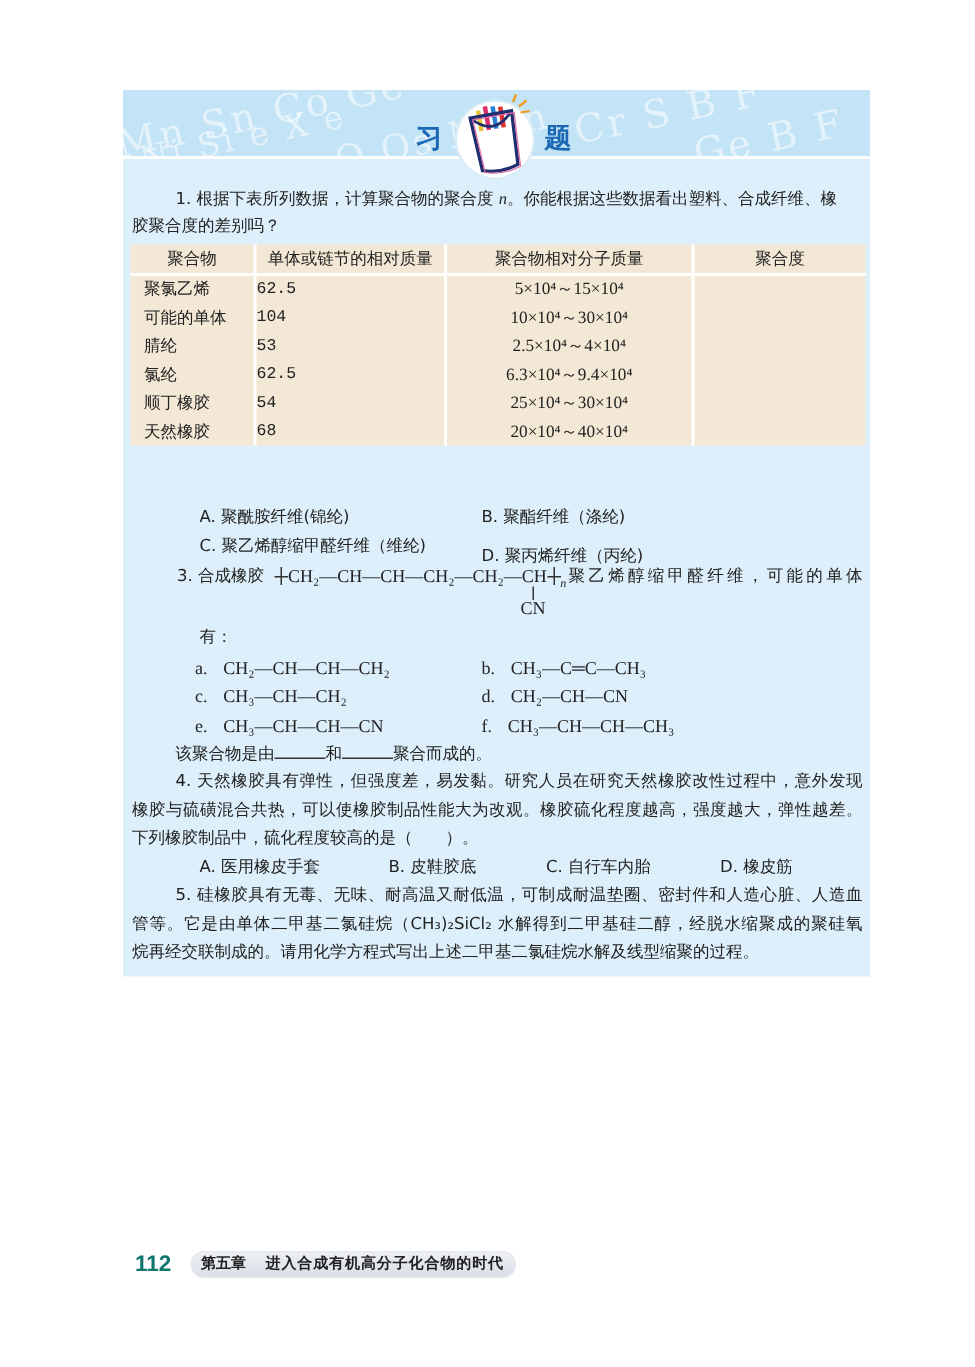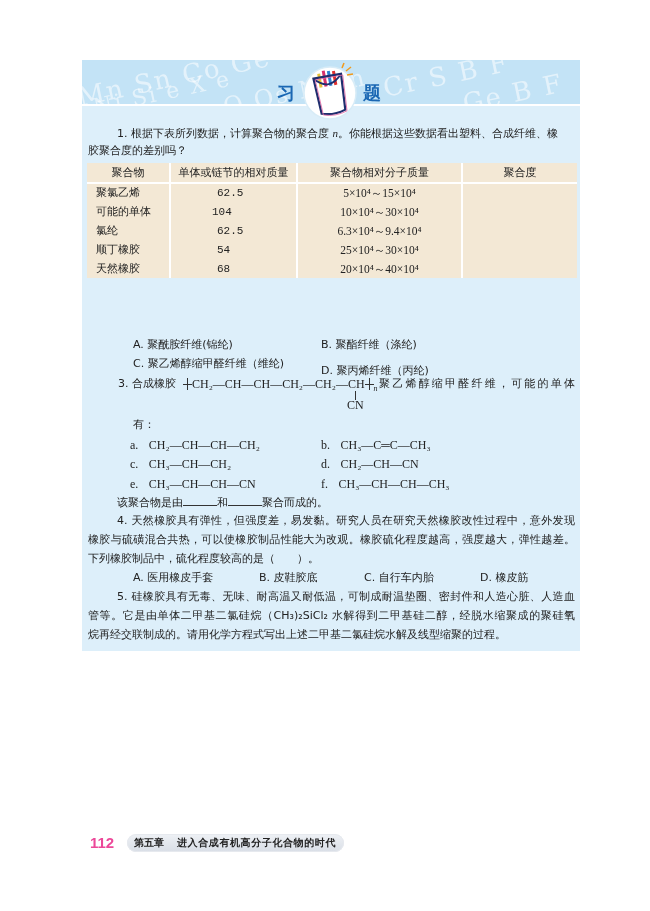--- a/index.html
+++ b/index.html
@@ -19,34 +19,34 @@
   .serif { font-family: "Liberation Serif", "DejaVu Serif", serif; font-size: 12px; }
   .it { font-style: italic; font-family: "Liberation Serif", serif; }
   .blank { display: inline-block; border-bottom: 1px solid #333; height: 11px; vertical-align: baseline; }
 
   table.data { position: absolute; left: 87px; top: 163px; width: 490px; border-collapse: collapse; background: #f3e8d5; }
   table.data th, table.data td { border-right: 2px solid #ffffff; height: 19px; font-weight: normal; font-size: 11px; line-height: 14px; }
   table.data th:last-child, table.data td:last-child { border-right: none; }
   table.data thead tr { border-bottom: 2px solid #ffffff; }
   table.data th { text-align: center; height: 20px; }
   .c1 { width: 83px; padding-left: 9px; text-align: left; }
-  .c2 { width: 127px; padding-left: 46px; text-align: left; font-family: "Liberation Mono", "DejaVu Sans Mono", monospace; font-size: 11px !important; }
+  .c2 { width: 127px; text-align: left; font-family: "Liberation Mono", "DejaVu Sans Mono", monospace; font-size: 11px !important; }
   .c3 { width: 165px; text-align: center; font-family: "Liberation Serif", serif; font-size: 11.5px !important; }
   .c4 { width: 115px; }
 
   .pbr-l { display: inline-block; position: relative; width: 9px; height: 12px; vertical-align: -2px; }
   .pbr-l::before { content: ""; position: absolute; left: 4px; top: 0; height: 12px; border-left: 1px solid #333; }
   .pbr-l::after { content: ""; position: absolute; left: 0; top: 6px; width: 9px; border-top: 1px solid #333; }
   .pbr-r { display: inline-block; position: relative; width: 9px; height: 12px; vertical-align: -2px; }
   .pbr-r::before { content: ""; position: absolute; left: 4px; top: 0; height: 12px; border-left: 1px solid #333; }
   .pbr-r::after { content: ""; position: absolute; left: 0; top: 6px; width: 9px; border-top: 1px solid #333; }
   .sub-n { font-size: 8px; font-style: italic; vertical-align: -3px; }
   .vbond { position: absolute; left: 355px; top: 391px; height: 9px; border-left: 1px solid #333; }
 
-  .footer-num { position: absolute; left: 90px; top: 835px; font-family: "Liberation Sans", sans-serif; font-size: 15px; font-weight: bold; color: #ec4899; line-height: 16px; }
+  .footer-num { position: absolute; left: 90px; top: 835px; font-family: "Liberation Sans", sans-serif; font-size: 15px; font-weight: bold; color: #0f766e; line-height: 16px; }
   .footer-pill { position: absolute; left: 127px; top: 834px; width: 217px; height: 18px; border-radius: 9px; background: linear-gradient(#eef1f5, #d9dee6); box-shadow: 0 0 0 1px #e6e9ee inset; }
   .footer-ch { position: absolute; left: 134px; top: 837px; font-size: 10px; font-weight: bold; color: #222; line-height: 12px; }
   .footer-title { position: absolute; left: 177px; top: 837px; font-size: 10px; font-weight: bold; color: #222; line-height: 12px; letter-spacing: 0.6px; }
 </style>
 </head>
 <body>
 
 <div class="page">
 
   <div class="panel"></div>
@@ -100,22 +100,28 @@
     </thead>
     <tbody>
       <tr>
         <td class="c1">聚氯乙烯</td>
         <td class="c2">62.5</td>
         <td class="c3">5×10⁴～15×10⁴</td>
         <td class="c4"></td>
       </tr>
       <tr>
         <td class="c1">可能的单体</td>
-        <td class="c2" style="padding-left:41px;">104</td>
+        <td class="c2" style="">104</td>
         <td class="c3">10×10⁴～30×10⁴</td>
+        <td class="c4"></td>
+      </tr>
+      <tr>
+        <td class="c1">腈纶</td>
+        <td class="c2">53</td>
+        <td class="c3">2.5×10⁴～4×10⁴</td>
         <td class="c4"></td>
       </tr>
       <tr>
         <td class="c1">氯纶</td>
         <td class="c2">62.5</td>
         <td class="c3">6.3×10⁴～9.4×10⁴</td>
         <td class="c4"></td>
       </tr>
       <tr>
         <td class="c1">顺丁橡胶</td>

